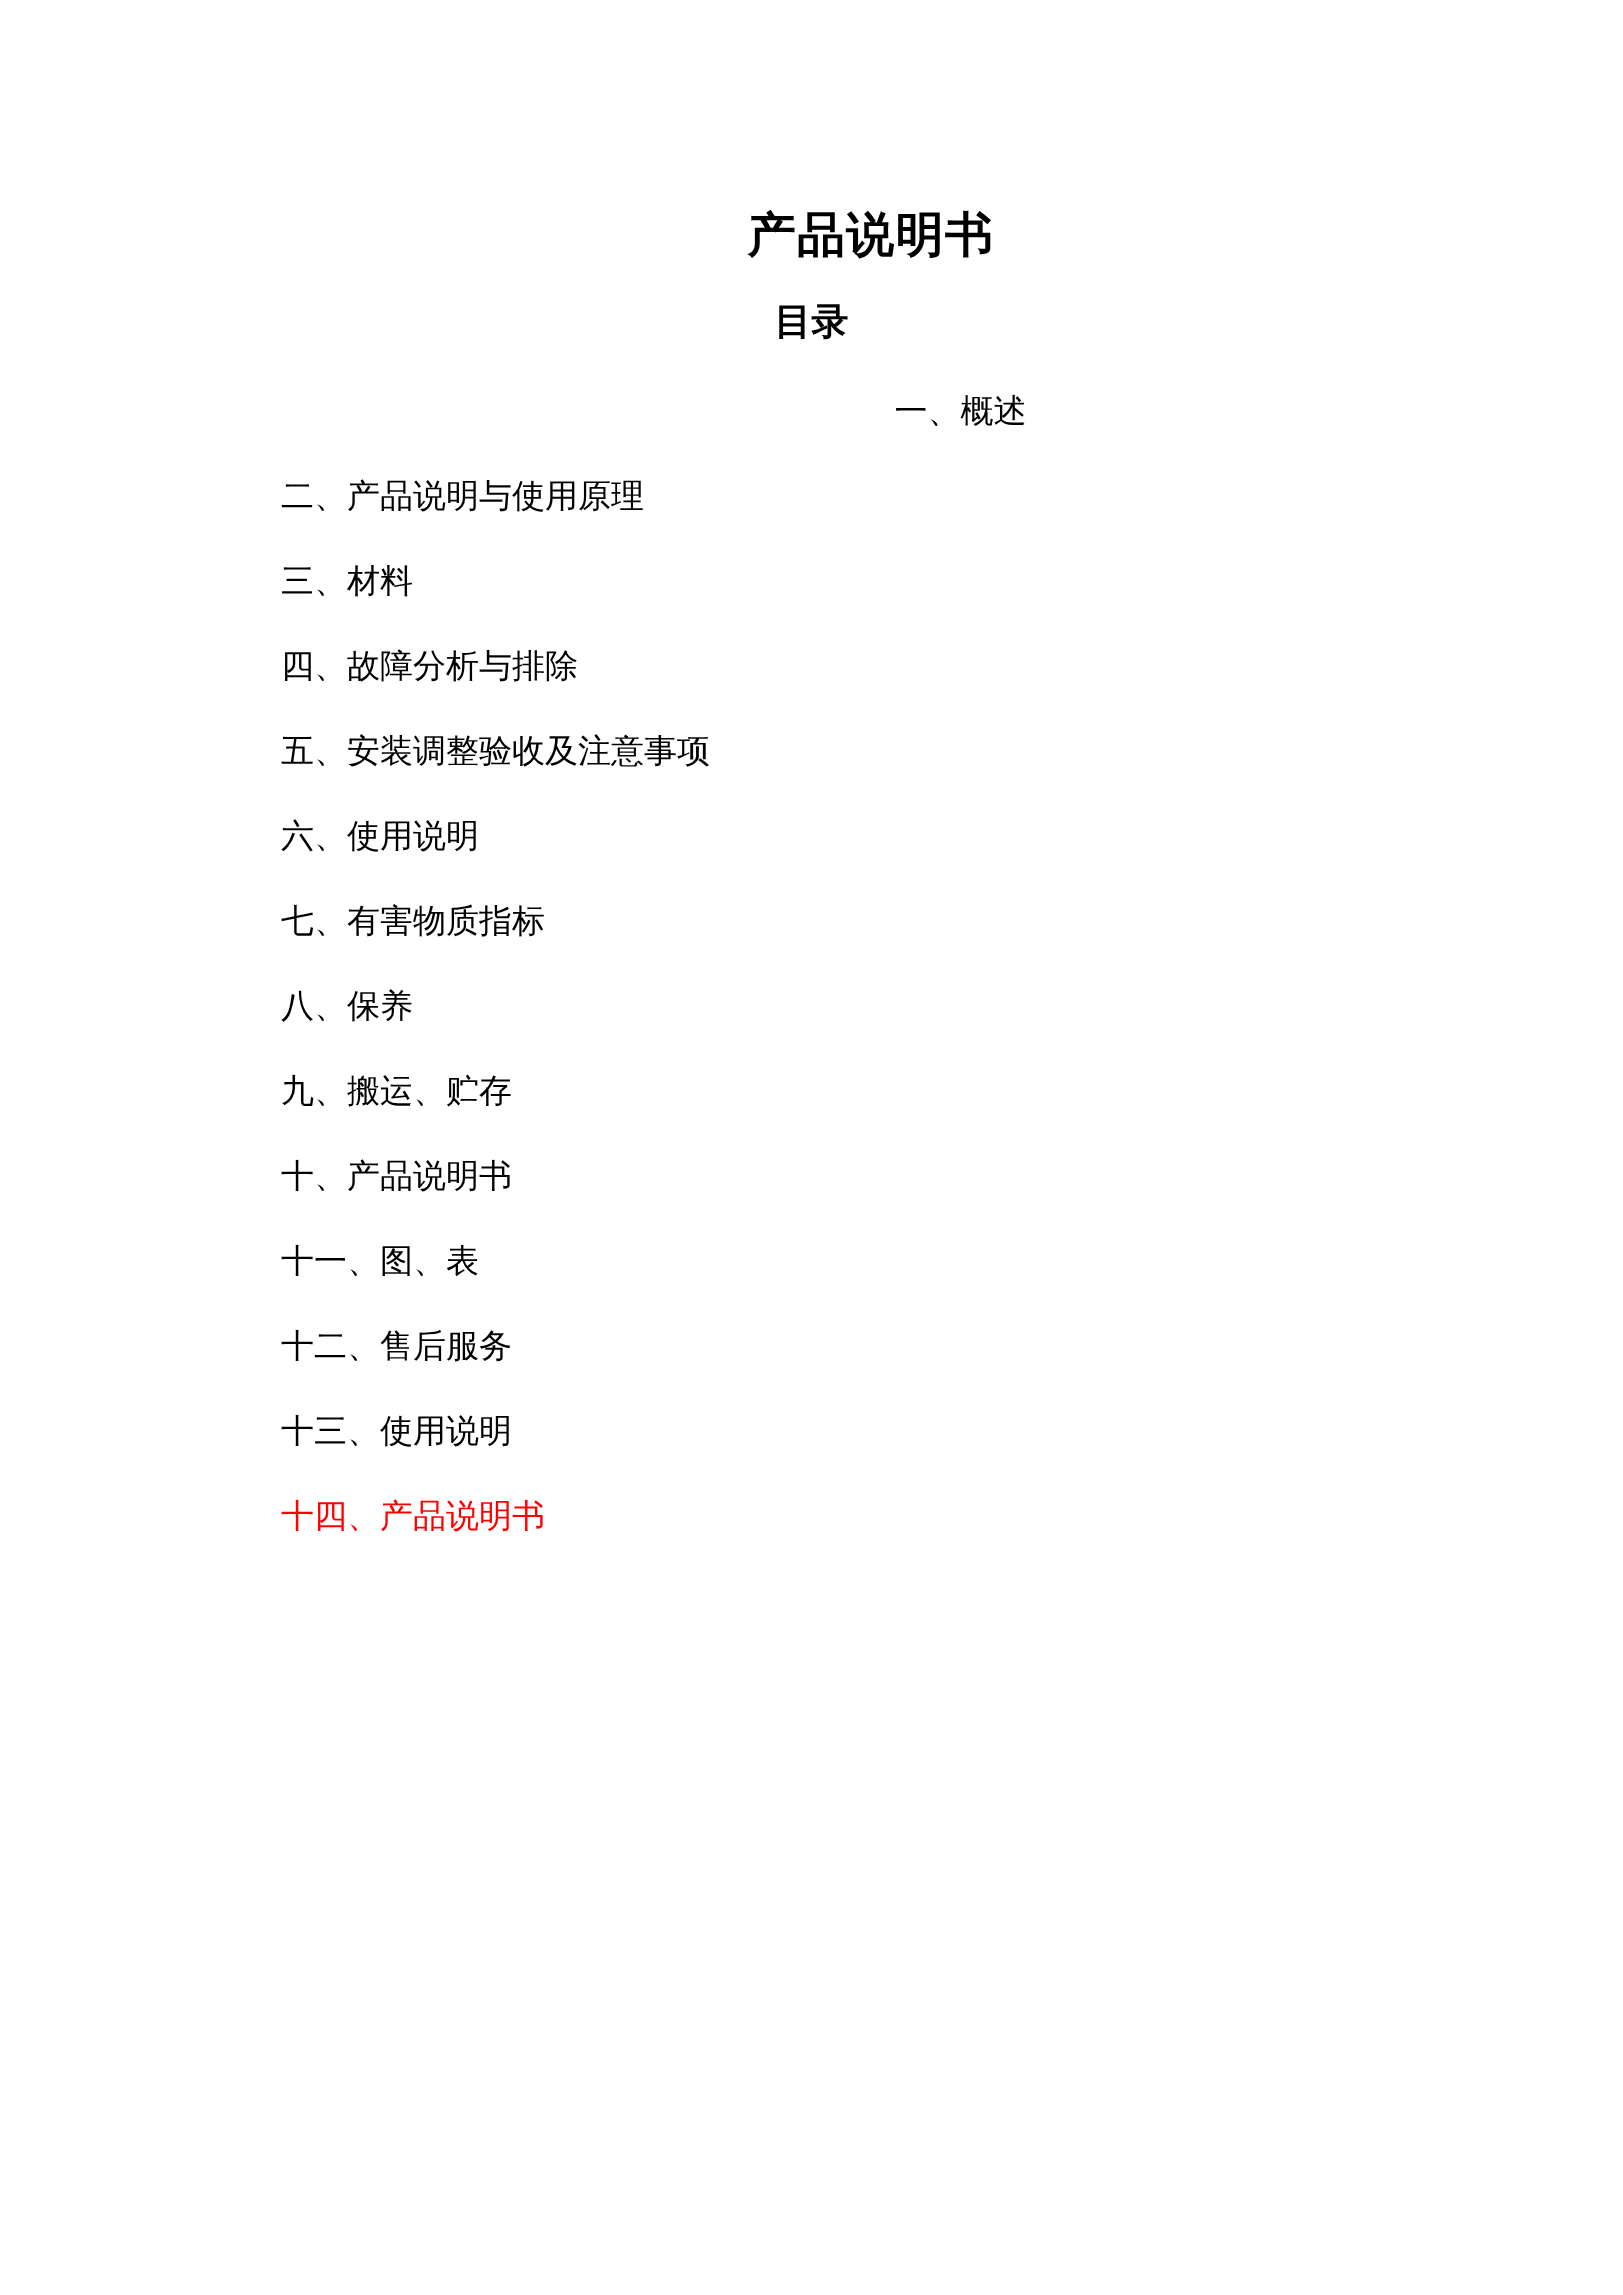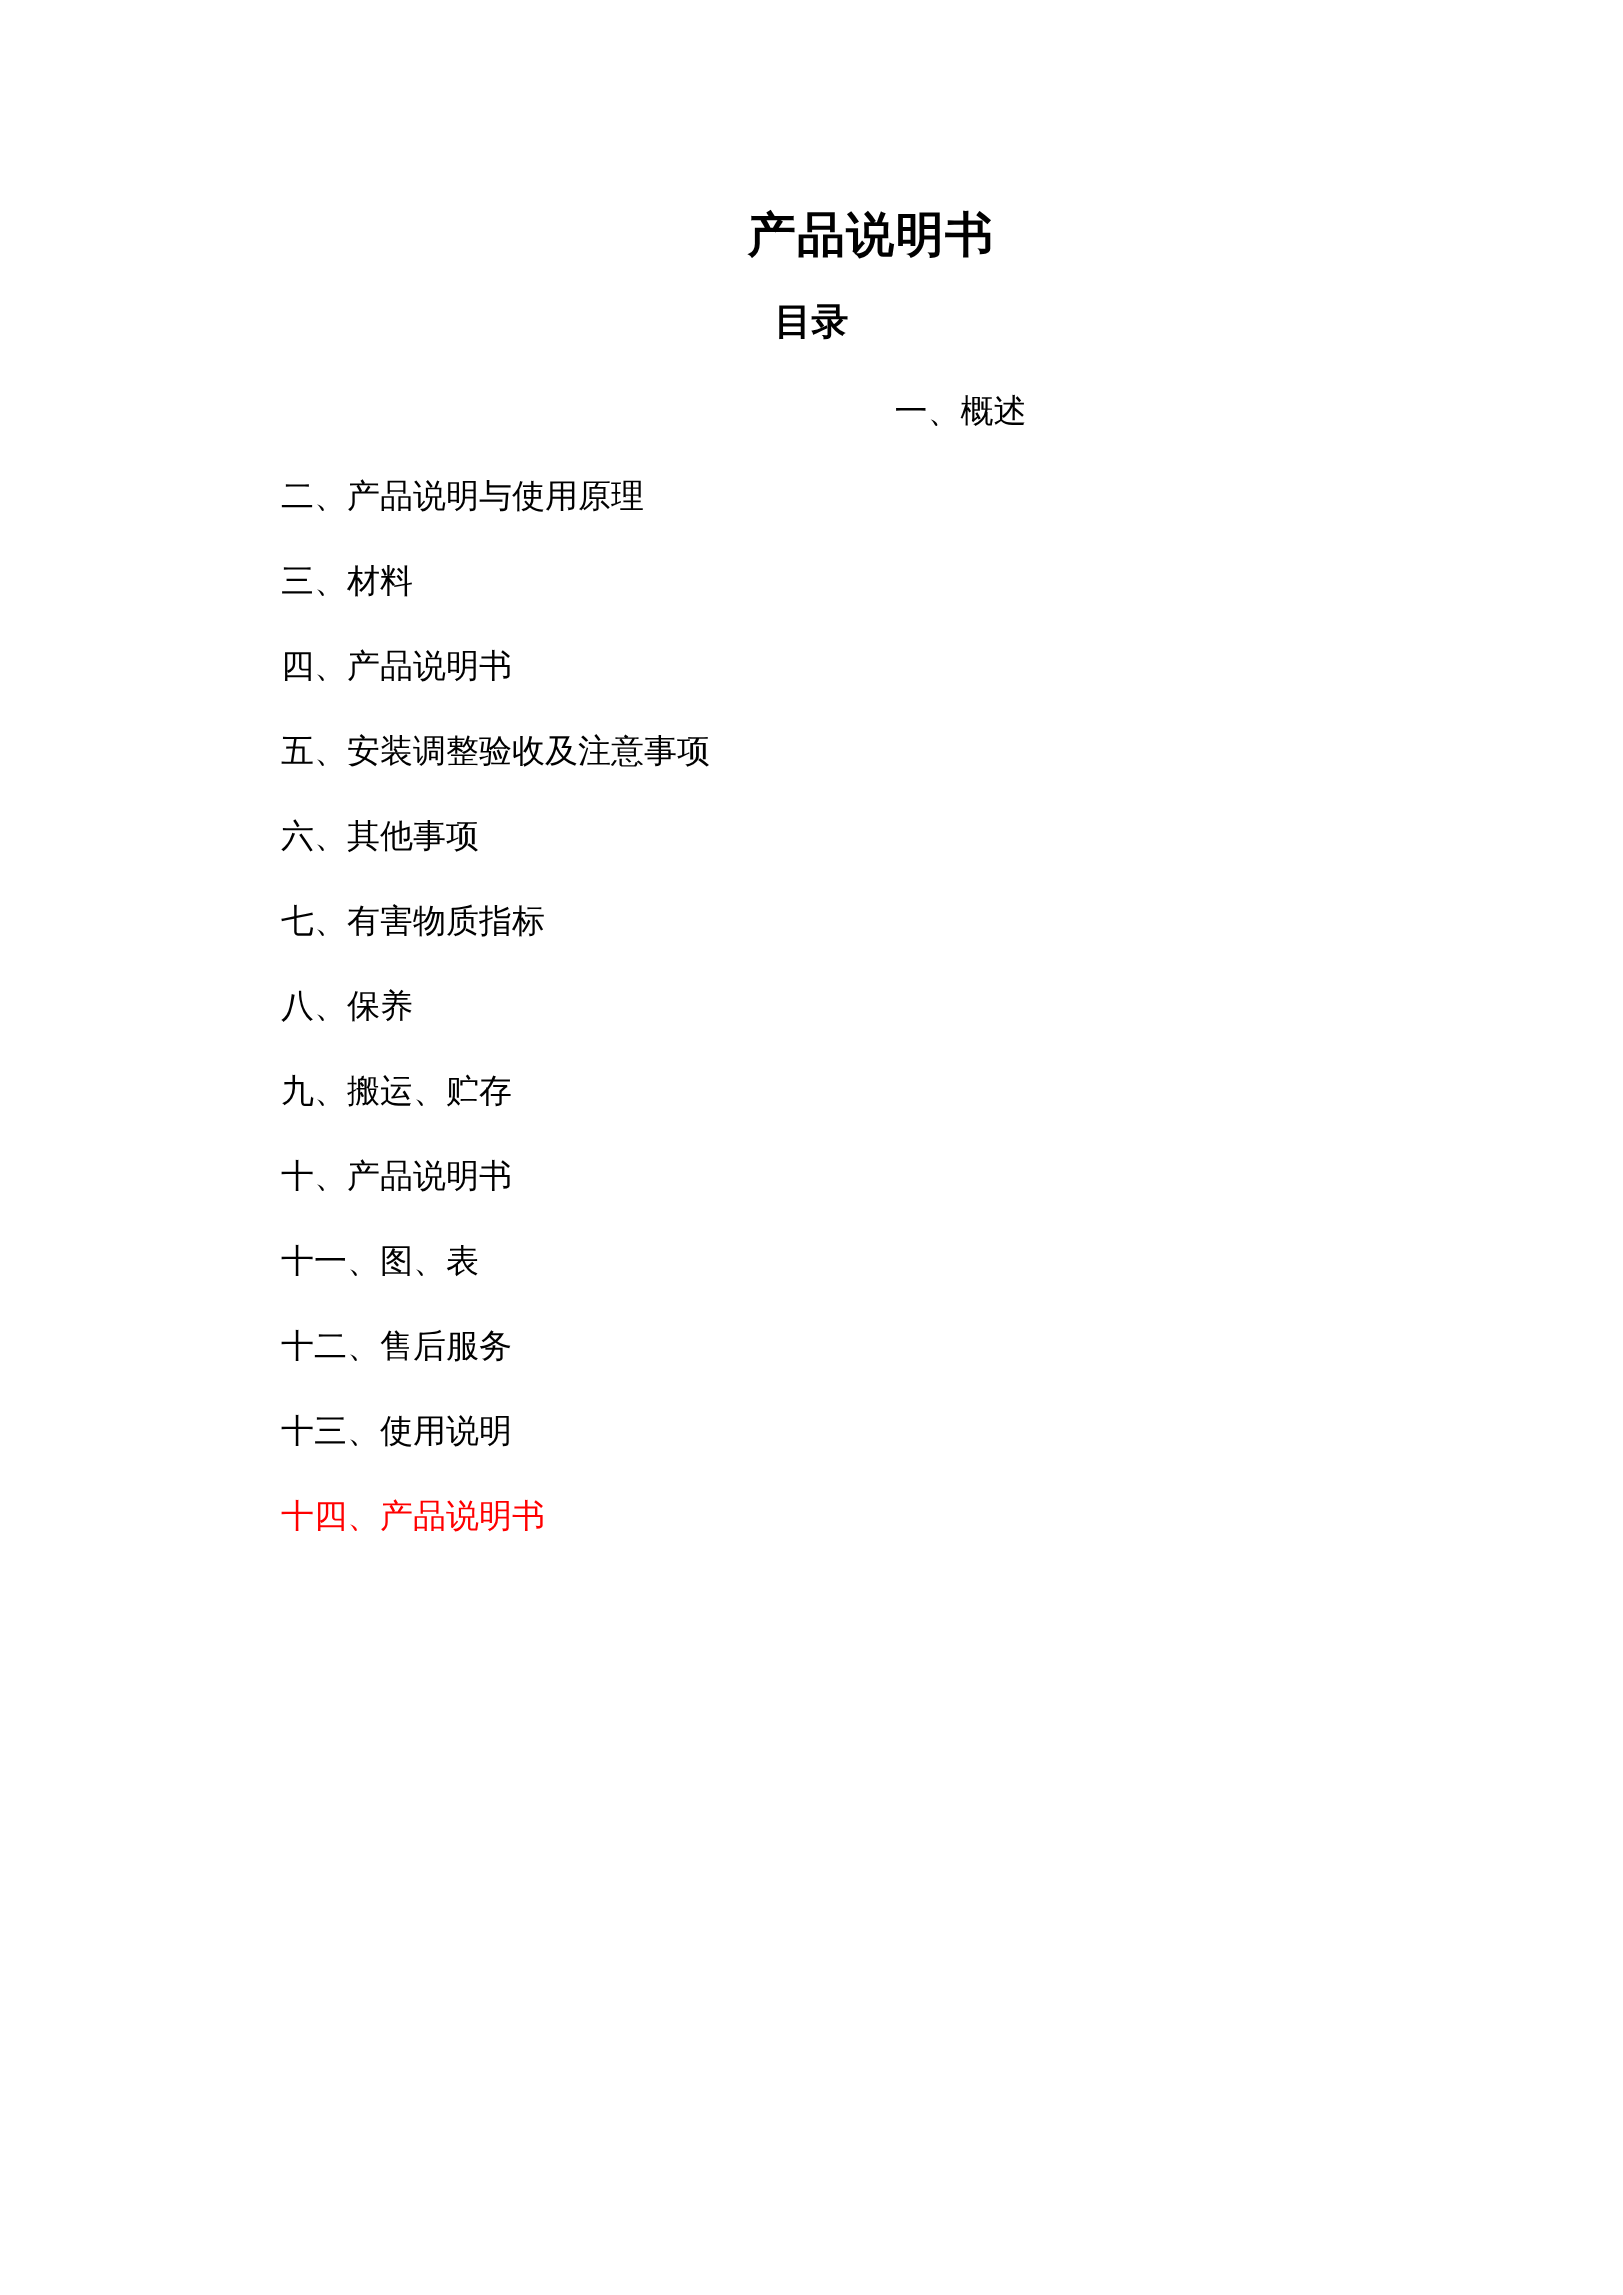--- a/index.html
+++ b/index.html
@@ -58,23 +58,23 @@
 <div class="page">
 
   <h1 class="doc-title">产品说明书</h1>
 
   <h2 class="toc-heading">目录</h2>
 
   <div class="toc">
     <div class="toc-item">一、概述</div>
     <div class="toc-item">二、产品说明与使用原理</div>
     <div class="toc-item">三、材料</div>
-    <div class="toc-item">四、产品说明书</div>
+    <div class="toc-item">四、故障分析与排除</div>
     <div class="toc-item">五、安装调整验收及注意事项</div>
-    <div class="toc-item">六、其他事项</div>
+    <div class="toc-item">六、使用说明</div>
     <div class="toc-item">七、有害物质指标</div>
     <div class="toc-item">八、保养</div>
     <div class="toc-item">九、搬运、贮存</div>
     <div class="toc-item">十、产品说明书</div>
     <div class="toc-item">十一、图、表</div>
     <div class="toc-item">十二、售后服务</div>
     <div class="toc-item">十三、使用说明</div>
     <div class="toc-item red">十四、产品说明书</div>
   </div>
 

